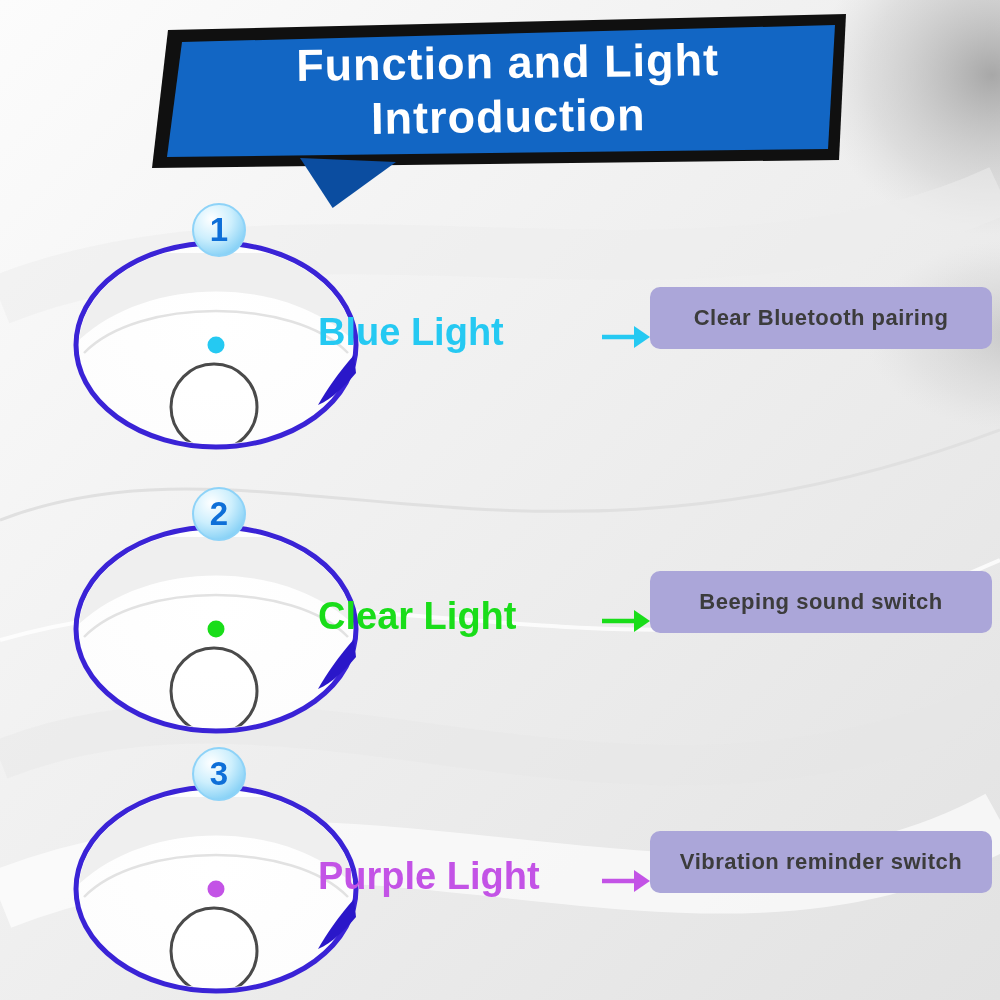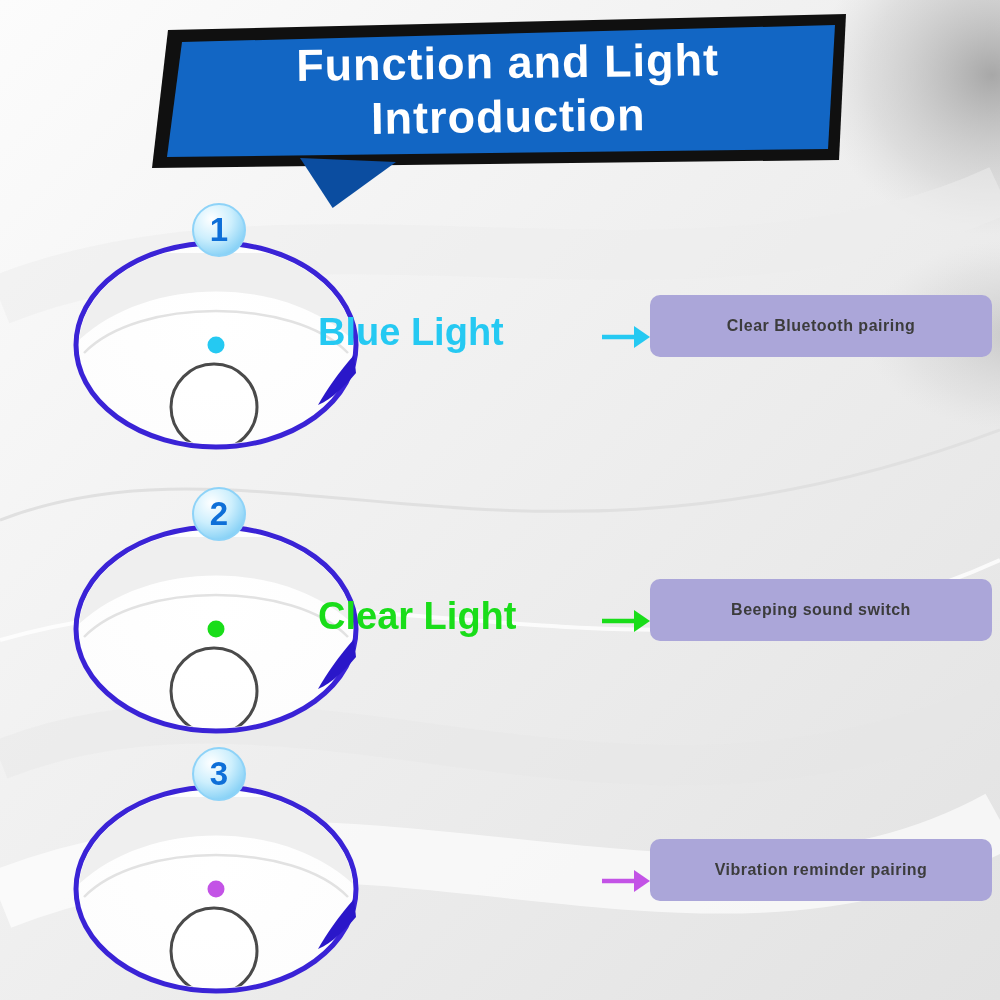--- a/index.html
+++ b/index.html
@@ -25,23 +25,23 @@
   .item-1{top:203px}.item-2{top:487px}.item-3{top:747px}
   .device{position:absolute;left:68px;top:32px;width:296px;height:220px;}
   .badge{position:absolute;left:192px;top:0;width:54px;height:54px;border-radius:50%;
          box-sizing:border-box;display:flex;align-items:center;justify-content:center;
          font-size:33px;font-weight:bold;z-index:3;
          background:radial-gradient(circle at 35% 28%,#ffffff 0%,#cdeffd 42%,#5fc0f2 100%);
          border:2px solid #8ed3f8;}
   .light-label{position:absolute;left:318px;top:108px;width:276px;text-align:left;
                font-size:38px;font-weight:bold;white-space:nowrap;}
   .arrow{position:absolute;left:600px;top:116px;width:52px;height:36px;}
-  .desc{position:absolute;left:650px;top:92px;width:342px;height:62px;border-radius:10px;
+  .desc{position:absolute;left:650px;top:84px;width:342px;height:62px;border-radius:10px;
         display:flex;align-items:center;justify-content:center;
-        font-size:16px;font-weight:bold;letter-spacing:.5px;white-space:nowrap;}
+        font-size:22px;font-weight:bold;letter-spacing:.5px;white-space:nowrap;}
 </style>
 </head>
 <body>
 
 <div class="stage">
 
   <svg class="bg" width="1000" height="1000" aria-hidden="true">
     <defs>
       <radialGradient id="blobG" cx="50%" cy="50%" r="50%">
         <stop offset="0%" stop-color="#9b9b9b" stop-opacity="0.85"></stop>
@@ -153,22 +153,23 @@
         <path d="M10,106 C80,40 216,40 286,106 L286,18 L10,18 Z" clip-path="url(#devClip3)" fill="#efefef"></path>
         <path d="M16,118 C70,62 226,62 280,118" stroke="#e2e2e2" stroke-width="2.5" fill="none"></path>
         <g clip-path="url(#devClip3)">
           <circle cx="146" cy="172" r="43" fill="rgba(255,255,255,0.65)" stroke="#4a4a4a" stroke-width="3"></circle>
         </g>
         <path d="M286,120 C270,138 258,156 250,170 C264,164 278,150 288,138 Z" fill="#2a17c9"></path>
         <circle cx="148" cy="110" r="8.5" fill="currentColor"></circle>
       </svg>
     </div>
     <div class="badge" style="color: rgb(14, 111, 216);">3</div>
+    <div class="light-label" style="color: rgb(195, 83, 230);">Purple Light</div>
     <span class="arrow" style="color: rgb(195, 83, 230);">
       <svg viewBox="0 0 52 36" width="52" height="36">
         <path d="M2,18 L38,18" stroke="currentColor" stroke-width="4.5" fill="none"></path>
         <path d="M34,7 L50,18 L34,29 Z" fill="currentColor"></path>
       </svg>
     </span>
-    <div class="desc" style="color: rgb(60, 60, 60); background: rgb(171, 166, 217);">Vibration reminder pairing</div>
+    <div class="desc" style="color: rgb(60, 60, 60); background: rgb(171, 166, 217);">Vibration reminder switch</div>
   </div>
 
 </div>
 
 </body></html>

